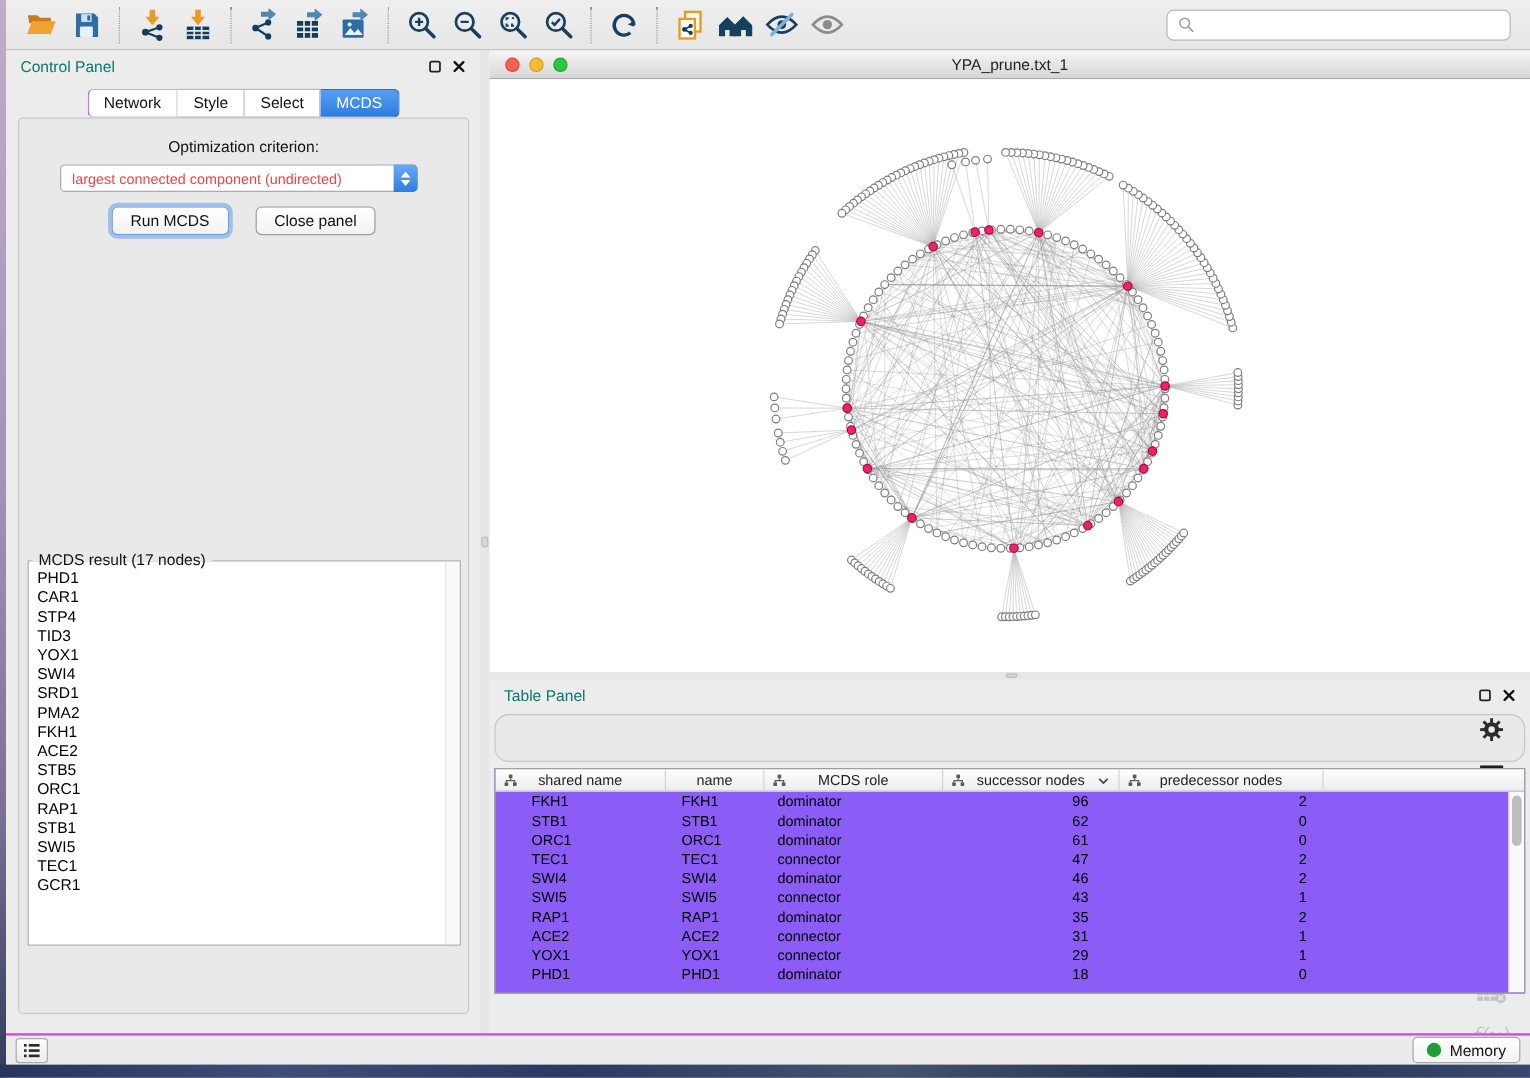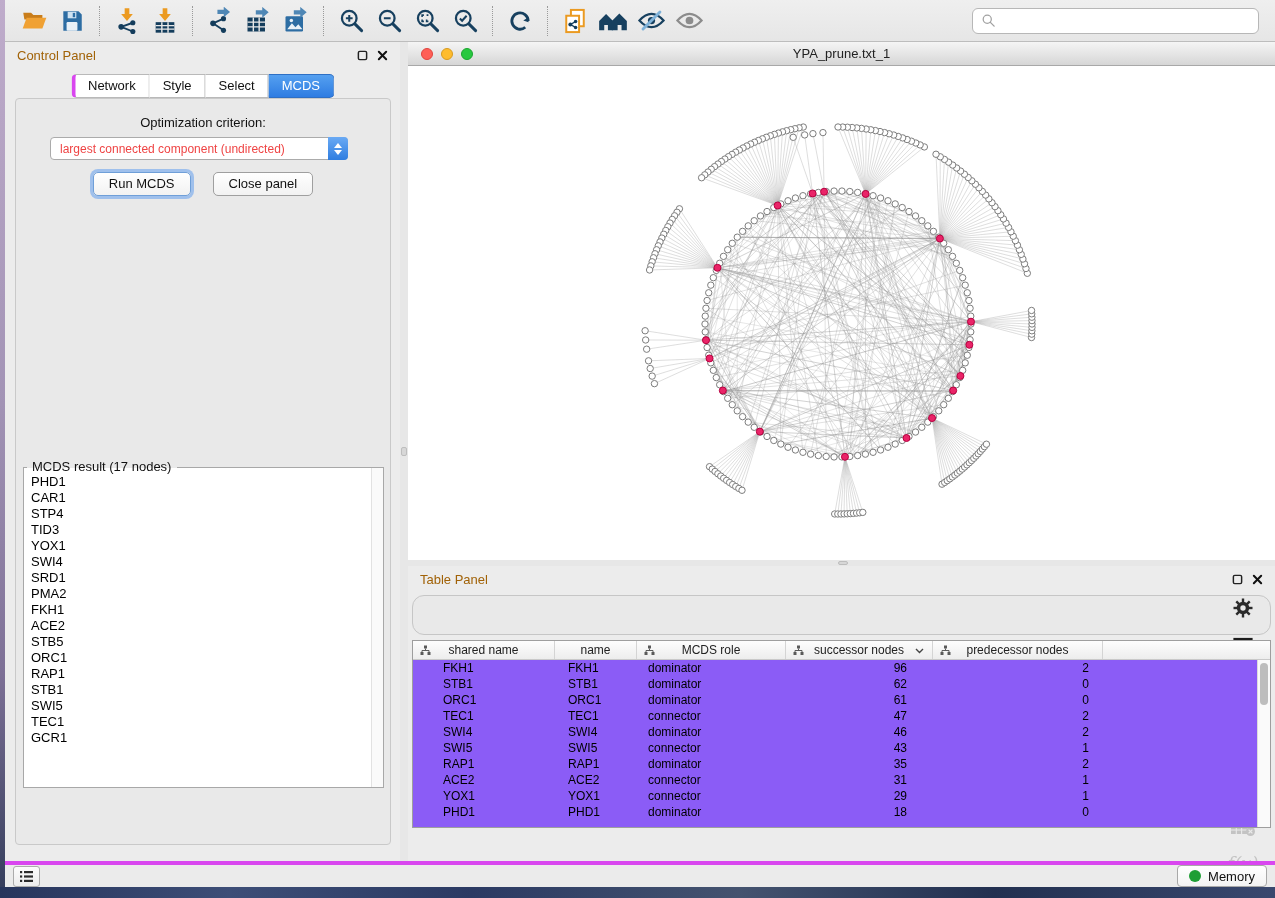--- a/index.html
+++ b/index.html
@@ -33,27 +33,27 @@
   
   .main { position:absolute; left:0; top:42px; right:0; bottom:26px; display:flex; }
   .vsplit { width:8px; background:#e7e7e7; position:relative; flex:0 0 auto; }
   .vsplit .grab { position:absolute; left:1px; top:405px; width:6px; height:9px;
     background:#d7d7d7; border:1px solid #bdbdbd; border-radius:2px; }
 
   
   .cpanel { width:395px; flex:0 0 auto; position:relative; background:#ececec; }
   .panel-head { position:absolute; left:0; top:0; right:0; height:26px;
     display:flex; align-items:center; padding:0 12px; }
-  .panel-title { font-size:13px; color:#a16207; }
+  .panel-title { font-size:13px; color:#0f766e; }
   .panel-icons { margin-left:auto; display:flex; gap:9px; align-items:center; }
 
   .seg-bar { display:flex; }
   .seg-btn { font-size:13px; color:#111; background:#fff; border:1px solid #b9b9b9;
     border-left:none; padding:3px 13px 4px; cursor:default; }
-  .seg-btn:first-child { border-left:4px solid #d946ef; border-radius:5px 0 0 5px; }
+  .seg-btn:first-child { border-left:1px solid #d946ef; border-radius:5px 0 0 5px; }
   .seg-btn:last-child { border-radius:0 5px 5px 0; }
   .seg-btn.active { background:linear-gradient(180deg,#55a0f0,#2e7ce2); color:#fff;
     border-color:#2e6fc4; }
   #cp-tabs { position:absolute; top:32px; left:50%; transform:translateX(-50%); }
 
   .cp-inner { position:absolute; left:10px; right:9px; top:56px; height:747px;
     background:#e9e9e9; border:1px solid #c9c9c9; border-radius:4px; }
   .opt-label { position:absolute; top:16px; width:100%; text-align:center;
     font-size:13px; color:#111; }
   .selectbox { position:absolute; top:38px; left:34px; right:42px; height:23px;
@@ -129,22 +129,22 @@
   .td.c3 { text-align:right; padding-right:26px; } .td.c4 { text-align:right; padding-right:14px; }
   .tbl-scroll { position:absolute; right:0; top:0; bottom:0; width:13px;
     background:#fafafa; border-left:1px solid #dcdcdc; }
   .tbl-thumb { position:absolute; left:2px; top:3px; width:8px; height:42px;
     background:#bdbdbd; border-radius:4px; }
 
   #bottom-tabs { position:absolute; top:269px; left:50%; transform:translateX(-50%); }
 
   
   .statusbar { position:absolute; left:0; right:0; bottom:0; height:26px;
-    background:#ebebeb; border-top:4px solid #d946ef;
-    display:flex; align-items:flex-end; padding:0 8px; }
+    background:#ebebeb; border-top:2px solid #d946ef;
+    display:flex; align-items:center; padding:0 8px; }
   .sb-left-btn { width:27px; height:21px; background:linear-gradient(180deg,#fcfcfc,#ececec);
     border:1px solid #ababab; border-radius:3px;
     display:flex; align-items:center; justify-content:center; }
   .mem-btn { margin-left:auto; height:22px; background:linear-gradient(180deg,#ffffff,#f3f3f3);
     border:1px solid #a8a8a8; border-radius:4px; display:flex; align-items:center;
     gap:7px; padding:0 11px; font-size:13px; color:#111; }
   .mem-dot { width:12px; height:12px; border-radius:50%; background:#1e9e34; }
 </style>
 </head>
 <body>

